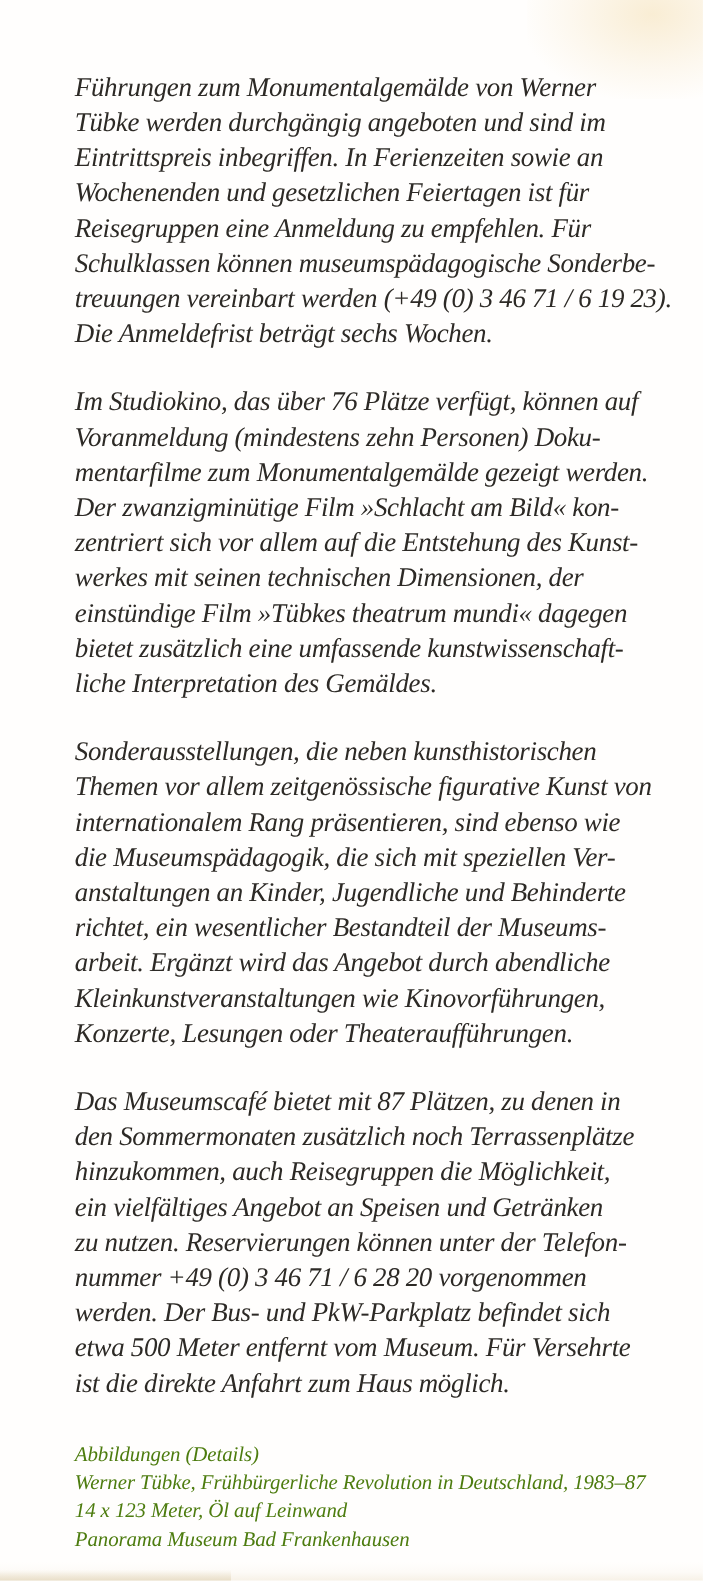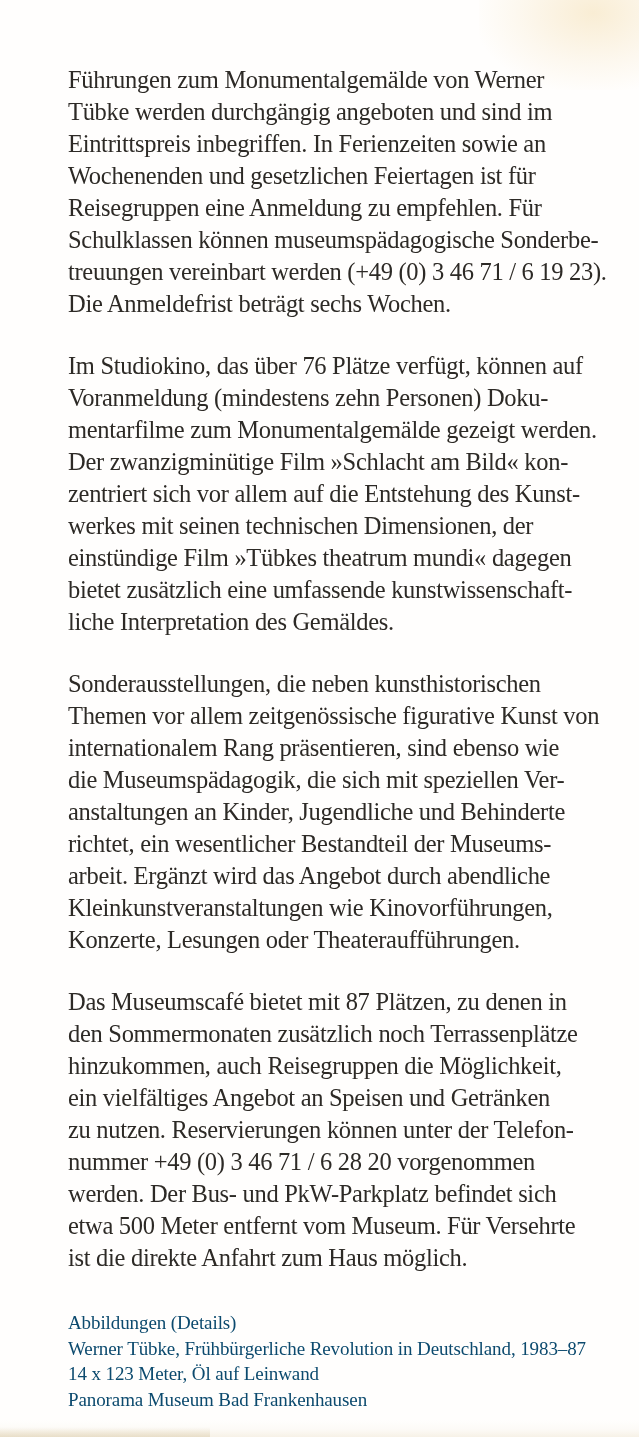--- a/index.html
+++ b/index.html
@@ -47,36 +47,37 @@
     height: 10px;
     background: linear-gradient(to top, rgba(228, 216, 190, 0.75), rgba(238, 229, 209, 0.2) 80%, rgba(255,255,255,0));
     pointer-events: none;
   }
   .content {
     position: absolute;
     left: 68px;
     top: 64px;
     width: 560px;
     color: #2d2a26;
+    font-style: italic;
   }
   .body-paragraph {
     margin: 0 0 30px 0;
     font-size: 24.5px;
     line-height: 32px;
     letter-spacing: -0.3px;
     white-space: pre;
     color: #2d2a26;
   }
   .credits {
     margin-top: 36px;
     font-size: 19px;
     line-height: 25.5px;
     letter-spacing: -0.1px;
     white-space: pre;
-    color: #0c4a6e;
+    color: #4d7c0f;
   }
 </style>
 </head>
 <body>
 
 <div class="page">
 
   <div class="tint-top-right"></div>
 
   <div class="content">

